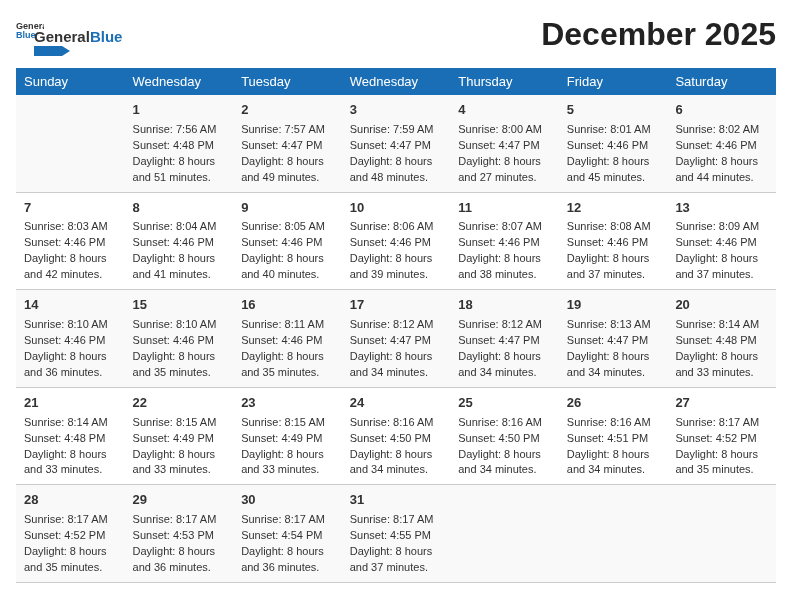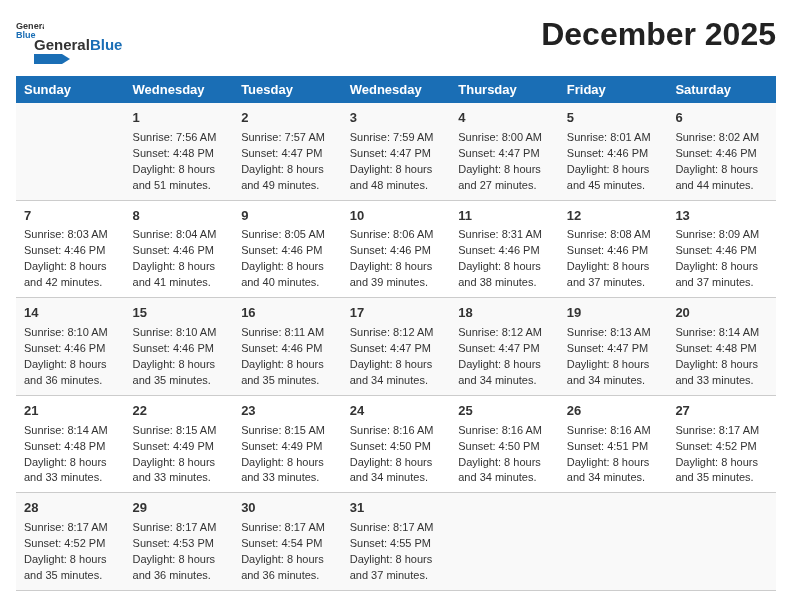--- a/index.html
+++ b/index.html
@@ -36,21 +36,21 @@
       width: 100%;
       border-collapse: collapse;
       font-size: 11.5px;
     }
     thead tr th {
       background-color: #1a6eb5;
       color: #fff;
       padding: 6px 8px;
       text-align: left;
       font-size: 13px;
-      font-weight: bold;
+      font-weight: normal;
     }
     tbody tr {
       border-bottom: 1px solid #ccc;
     }
     tbody tr:nth-child(odd) {
       background-color: #f9f9f9;
     }
     tbody tr:nth-child(even) {
       background-color: #ffffff;
     }
@@ -87,21 +87,21 @@
   <div class="logo-wrapper">
     <div class="logo-row">
       <svg class="logo-icon" viewBox="0 0 40 40" width="40" height="40">
         <text x="0" y="18" font-family="Arial" font-weight="bold" font-size="13" fill="#333">General</text>
         <text x="0" y="32" font-family="Arial" font-weight="bold" font-size="13" fill="#1a6eb5">Blue</text>
         <polygon points="58,5 72,5 72,25 58,25" fill="#1a6eb5"></polygon>
         <polygon points="72,5 80,15 72,25" fill="#1a6eb5"></polygon>
       </svg>
     </div>
   </div>
-  <div class="logo-text-block" style="margin-right: auto; margin-left: -10px; margin-top:20px;">
+  <div class="logo-text-block" style="margin-right: auto; margin-left: -10px; margin-top:12px;">
     <div style="font-family:Arial,sans-serif; font-size:15px; font-weight:bold; line-height:1.2;">
       <span style="color:#333;">General</span><span style="color:#1a6eb5;">Blue</span>
     </div>
     <div style="width:38px; height:10px; position:relative;">
       <div style="position:absolute; left:0; top:0; width:28px; height:10px; background:#1a6eb5;"></div>
       <div style="position:absolute; left:28px; top:0; width:0; height:0; border-top:5px solid transparent; border-bottom:5px solid transparent; border-left:8px solid #1a6eb5;"></div>
     </div>
   </div>
   <div class="title-area">
     <div class="main-title">December 2025</div>
@@ -190,21 +190,21 @@
         </td>
         <td>
           <div class="day-number">10</div>
           <div class="cell-info">Sunrise: 8:06 AM</div>
           <div class="cell-info">Sunset: 4:46 PM</div>
           <div class="cell-info">Daylight: 8 hours</div>
           <div class="cell-info">and 39 minutes.</div>
         </td>
         <td>
           <div class="day-number">11</div>
-          <div class="cell-info">Sunrise: 8:31 AM</div>
+          <div class="cell-info">Sunrise: 8:07 AM</div>
           <div class="cell-info">Sunset: 4:46 PM</div>
           <div class="cell-info">Daylight: 8 hours</div>
           <div class="cell-info">and 38 minutes.</div>
         </td>
         <td>
           <div class="day-number">12</div>
           <div class="cell-info">Sunrise: 8:08 AM</div>
           <div class="cell-info">Sunset: 4:46 PM</div>
           <div class="cell-info">Daylight: 8 hours</div>
           <div class="cell-info">and 37 minutes.</div>

